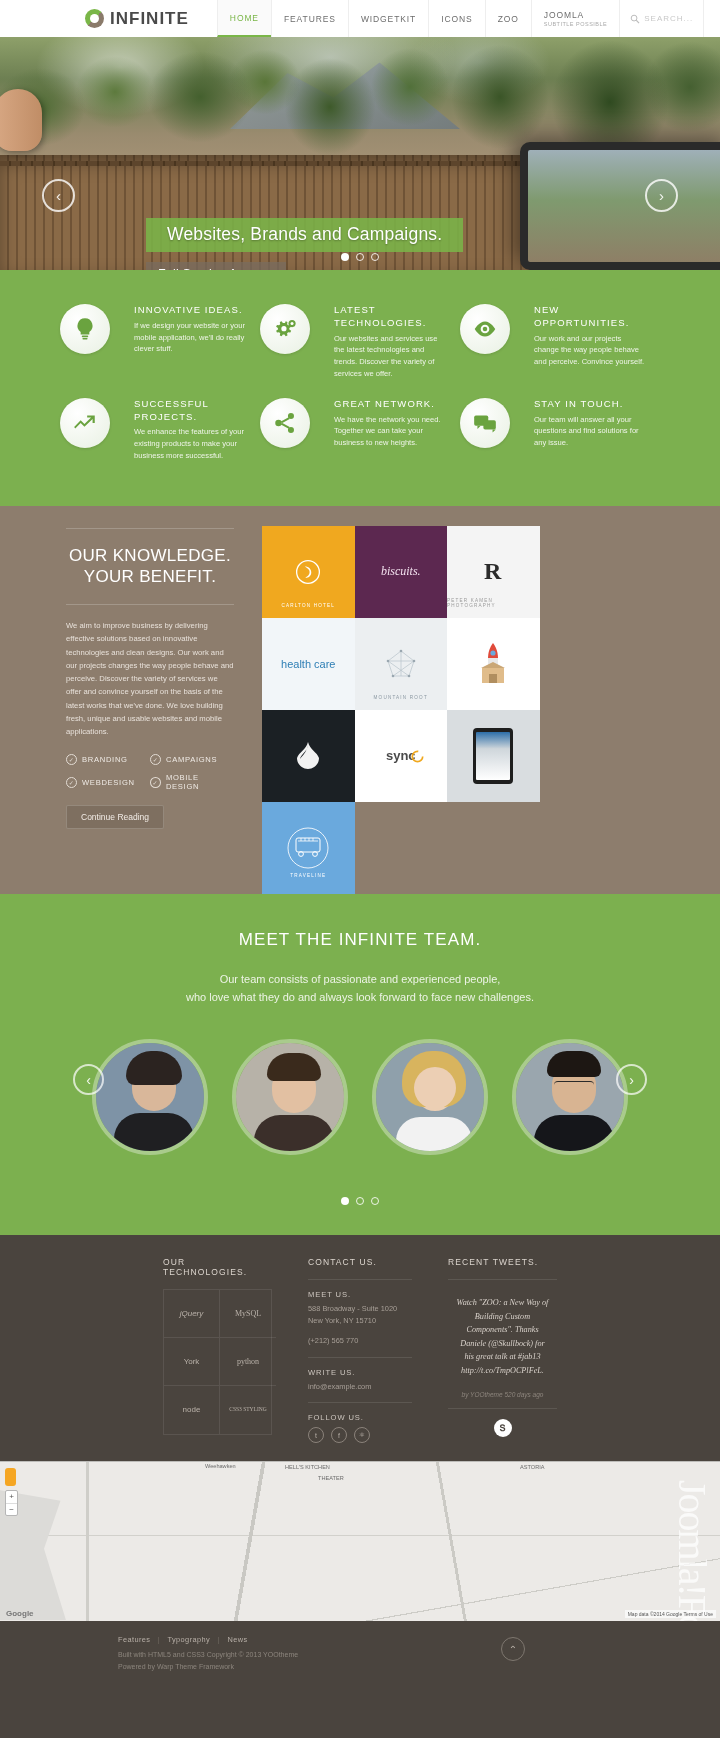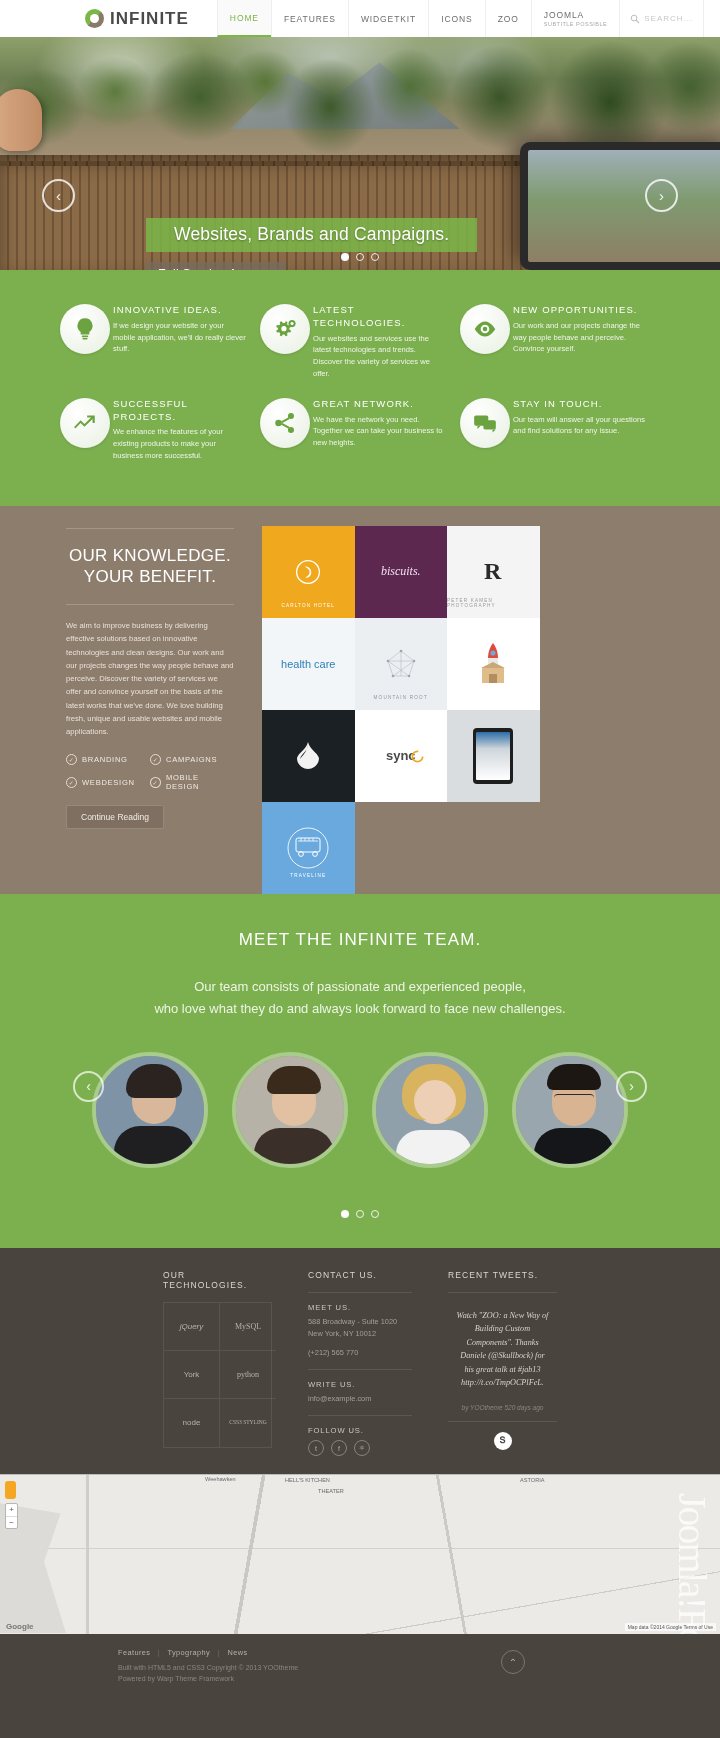--- a/index.html
+++ b/index.html
@@ -59,35 +59,35 @@
      background:repeating-linear-gradient(90deg,#5d452c 0 9px,#49351f 9px 11px); }
   .hero-tablet { position:absolute; right:-15px; top:105px; width:215px; height:128px;
      background:#1c1c1c; border-radius:10px; border:8px solid #2a2a2a;
      box-shadow:-6px -6px 22px rgba(0,0,0,.45); overflow:hidden; }
   .hero-tablet-inner { position:absolute; inset:0;
      background:linear-gradient(180deg,#9fb0b8 0%,#7f9a6f 45%,#8e7f66 100%); }
   .hero-thumb { position:absolute; left:-6px; top:52px; width:48px; height:62px; border-radius:24px 24px 18px 18px;
      background:linear-gradient(90deg,#d8a884,#c08d66); z-index:3; box-shadow:2px 2px 6px rgba(0,0,0,.35);}
   .hero-caption { position:absolute; left:146px; top:181px; z-index:5; }
   .cap-main { display:inline-block; background:rgba(122,182,72,.86); color:#fff;
-     font-size:17.5px; padding:6px 28px 7px; letter-spacing:.2px; text-shadow:0 1px 2px rgba(0,0,0,.3); }
+     font-size:17.5px; padding:6px 21px 7px; letter-spacing:.2px; text-shadow:0 1px 2px rgba(0,0,0,.3); }
   .cap-sub { display:inline-block; margin-top:10px; background:rgba(120,108,95,.72); color:#fff;
      font-size:12.5px; padding:5px 12px 6px; letter-spacing:.2px; }
   .arrow { position:absolute; top:142px; width:33px; height:33px; border-radius:50%;
      border:2px solid rgba(255,255,255,.8); color:rgba(255,255,255,.9); font-size:15px;
      display:flex; align-items:center; justify-content:center; z-index:6; }
   .arrow.left { left:42px; } .arrow.right { right:42px; }
   .dots { position:absolute; left:0; right:0; bottom:9px; display:flex; justify-content:center; gap:7px; z-index:6; }
   .dot { width:8px; height:8px; border-radius:50%; border:1.4px solid rgba(255,255,255,.85); }
   .dot.on { background:#fff; }
 
   
   .features { background:#7cb04f; padding:34px 60px 26px; }
   .feat-row { display:flex; gap:0; margin-bottom:18px; }
-  .feat { display:flex; gap:3px; width:33.33%; padding-right:14px; }
+  .feat { display:flex; gap:24px; width:33.33%; padding-right:14px; }
   .feat-ico { flex:0 0 50px; width:50px; height:50px; border-radius:50%;
      background:radial-gradient(circle at 35% 30%, #ffffff, #e8f0e2);
      display:flex; align-items:center; justify-content:center; box-shadow:0 1px 3px rgba(0,0,0,.12); }
   .feat-ico svg { width:26px; height:26px; fill:#6aa33f; }
   .feat-title { font-size:9.5px; letter-spacing:1.1px; color:#fff; line-height:1.35; margin-bottom:3px; }
   .feat-body { font-size:7.6px; line-height:1.55; color:#eef4e8; }
 
   
   .knowledge { background:#8d7d6d; padding:0; position:relative; min-height:388px; display:flex; }
   .kn-left { width:262px; padding:22px 28px 0 66px; }
@@ -105,21 +105,21 @@
      padding:6px 14px; }
   .kn-grid { width:278px; margin-top:20px; display:grid; grid-template-columns:repeat(3,92.5px);
      grid-auto-rows:92px; }
   .tile { display:flex; flex-direction:column; align-items:center; justify-content:center;
      font-size:6px; letter-spacing:1px; position:relative; overflow:hidden; }
   .tile-label { position:absolute; bottom:10px; font-size:4.6px; letter-spacing:1.2px; }
 
   
   .team { background:#7cb04f; padding:36px 0 30px; text-align:center; position:relative; }
   .team-h { font-size:17px; letter-spacing:1.1px; color:#fff; font-weight:normal; }
-  .team-p { font-size:13px; line-height:1.7; color:#edf4e6; margin-top:26px; }
+  .team-p { font-size:11px; line-height:1.7; color:#edf4e6; margin-top:20px; }
   .team-row { display:flex; justify-content:center; gap:24px; margin-top:32px; }
   .member { width:116px; height:116px; border-radius:50%; border:4px solid rgba(255,255,255,.35);
      overflow:hidden; position:relative; }
   .team-arrow { position:absolute; top:50%; width:31px; height:31px; border-radius:50%;
      border:2px solid rgba(255,255,255,.7); color:rgba(255,255,255,.9); font-size:14px;
      display:flex; align-items:center; justify-content:center; }
   .team-arrow.left { left:73px; } .team-arrow.right { right:73px; }
   .team-dots { display:flex; justify-content:center; gap:7px; margin-top:42px; }
 
   
@@ -499,21 +499,21 @@
           <span style="font-size:5.5px;text-align:center;line-height:1.3">CSS3 STYLING</span>
         </div>
       </div>
     </div>
 
     <div class="fcol c2">
       <div class="fh">CONTACT US.</div>
       <div class="fdiv"></div>
       <div class="fsub">MEET US.</div>
       <div class="ftext">588 Broadway - Suite 1020</div>
-      <div class="ftext">New York, NY 10012</div>
+      <div class="ftext">New York, NY 15710</div>
       <div class="ftext" style="margin-top:8px">(+212) 565 770</div>
       <div class="fdiv"></div>
       <div class="fsub">WRITE US.</div>
       <div class="ftext">info@example.com</div>
       <div class="fdiv"></div>
       <div class="fsub">FOLLOW US.</div>
       <div class="social">
         <div class="sbtn">t</div>
         <div class="sbtn">f</div>
         <div class="sbtn">⚛</div>

